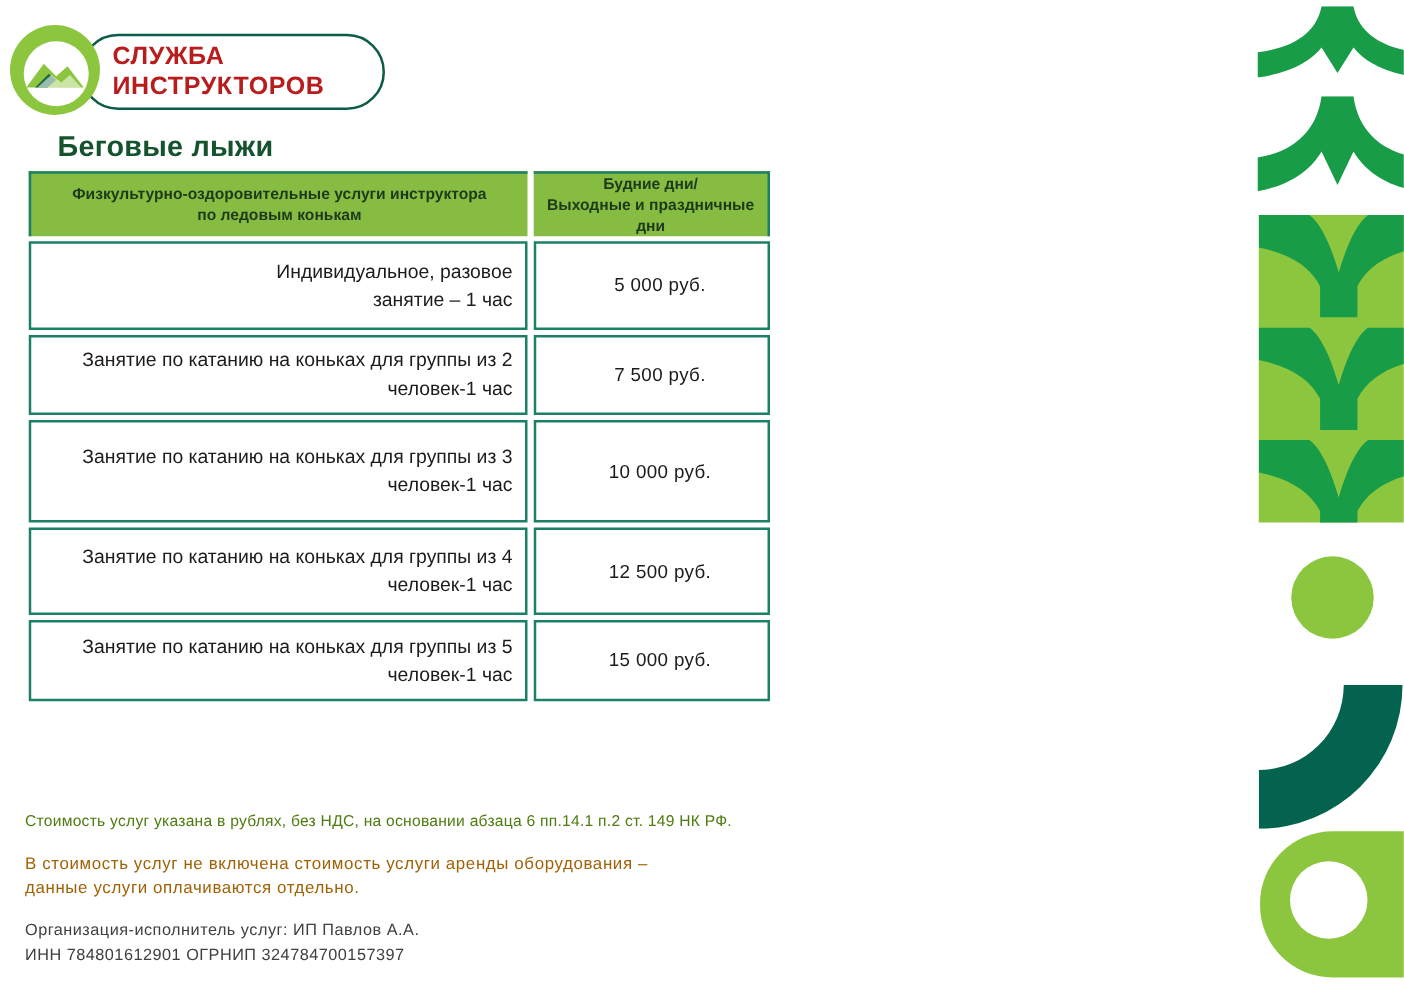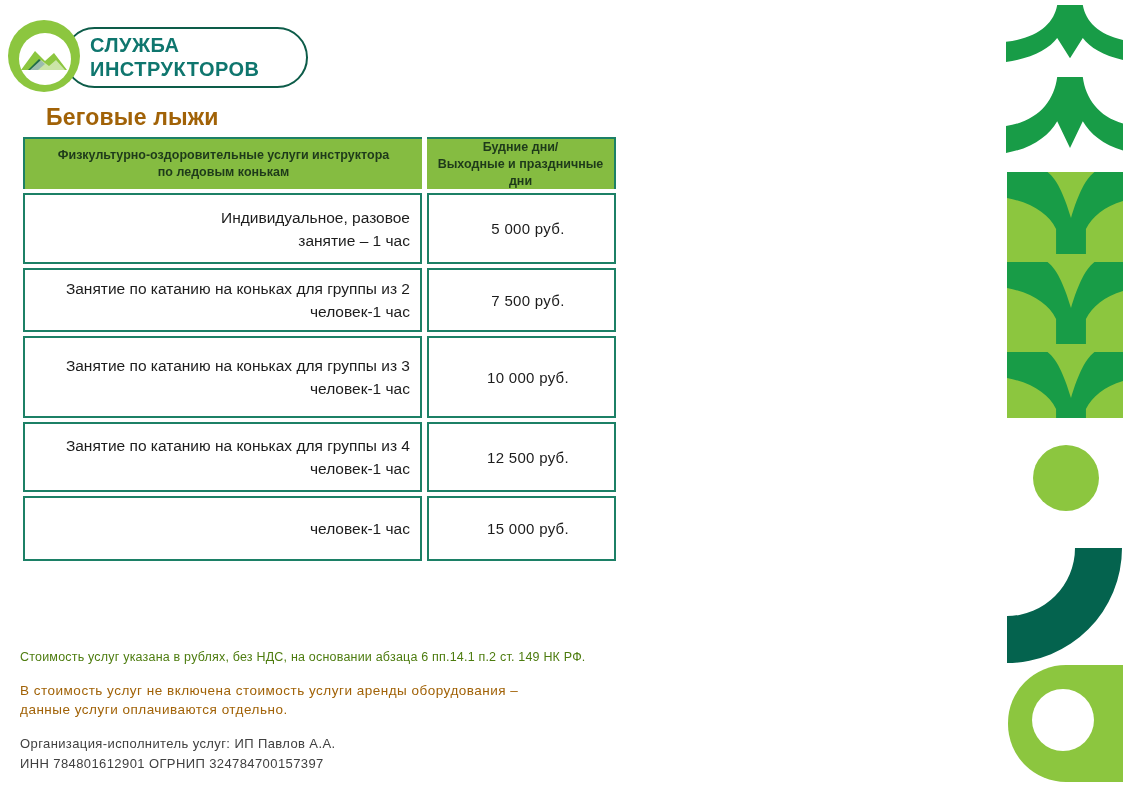--- a/index.html
+++ b/index.html
@@ -4,25 +4,25 @@
 <style>
   * { margin:0; padding:0; box-sizing:border-box; }
   html,body { width:1123px; height:794px; overflow:hidden; background:#ffffff;
               font-family:"Liberation Sans", sans-serif; }
   .page { position:relative; width:1123px; height:794px; background:#fff; }
 
   
   .logo-pill { position:absolute; left:64px; top:27px; width:244px; height:61px;
                border:2.5px solid #0D5C49; border-radius:31px; background:#fff; }
   .logo-mark { position:absolute; left:8px; top:20px; width:72px; height:72px; }
-  .logo-text { position:absolute; left:90px; top:33px; color:#0f766e; font-weight:bold;
+  .logo-text { position:absolute; left:90px; top:33px; color:#b91c1c; font-weight:bold;
                font-size:20px; line-height:24px; letter-spacing:0.5px; white-space:nowrap; }
 
   
-  .page-title { position:absolute; left:46px; top:104px; color:#a16207;
+  .page-title { position:absolute; left:46px; top:104px; color:#14532d;
                 font-size:23px; font-weight:bold; letter-spacing:0.2px; }
 
   
   .price-table { position:absolute; left:23px; top:137px; width:596px;
                  display:grid; grid-template-columns:399px 189px;
                  grid-template-rows:52px 71px 64px 82px 70px 65px; gap:4px 5px; }
   .th { background:#85BC41; color:#1E3A1A; font-size:12.5px; font-weight:bold;
         line-height:17px; display:flex; flex-direction:column; justify-content:center;
         align-items:center; text-align:center; }
   .th-left  { border:2px solid #1C8066; border-right:none; border-bottom:none; }
@@ -107,20 +107,21 @@
     </div>
     <div class="td td-price">10 000 руб.</div>
 
     <div class="td td-service">
       <span>Занятие по катанию на коньках для группы из 4</span>
       <span>человек-1 час</span>
     </div>
     <div class="td td-price">12 500 руб.</div>
 
     <div class="td td-service">
+      <span>Занятие по катанию на коньках для группы из 5</span>
       <span>человек-1 час</span>
     </div>
     <div class="td td-price">15 000 руб.</div>
   </div>
 
   <div class="footnotes">
     <p class="note-tax">Стоимость услуг указана в рублях, без НДС, на основании абзаца 6 пп.14.1 п.2 ст. 149 НК РФ.</p>
     <p class="note-equip">
       <span>В стоимость услуг не включена стоимость  услуги аренды оборудования –</span><br>
       <span>данные услуги оплачиваются отдельно.</span>

